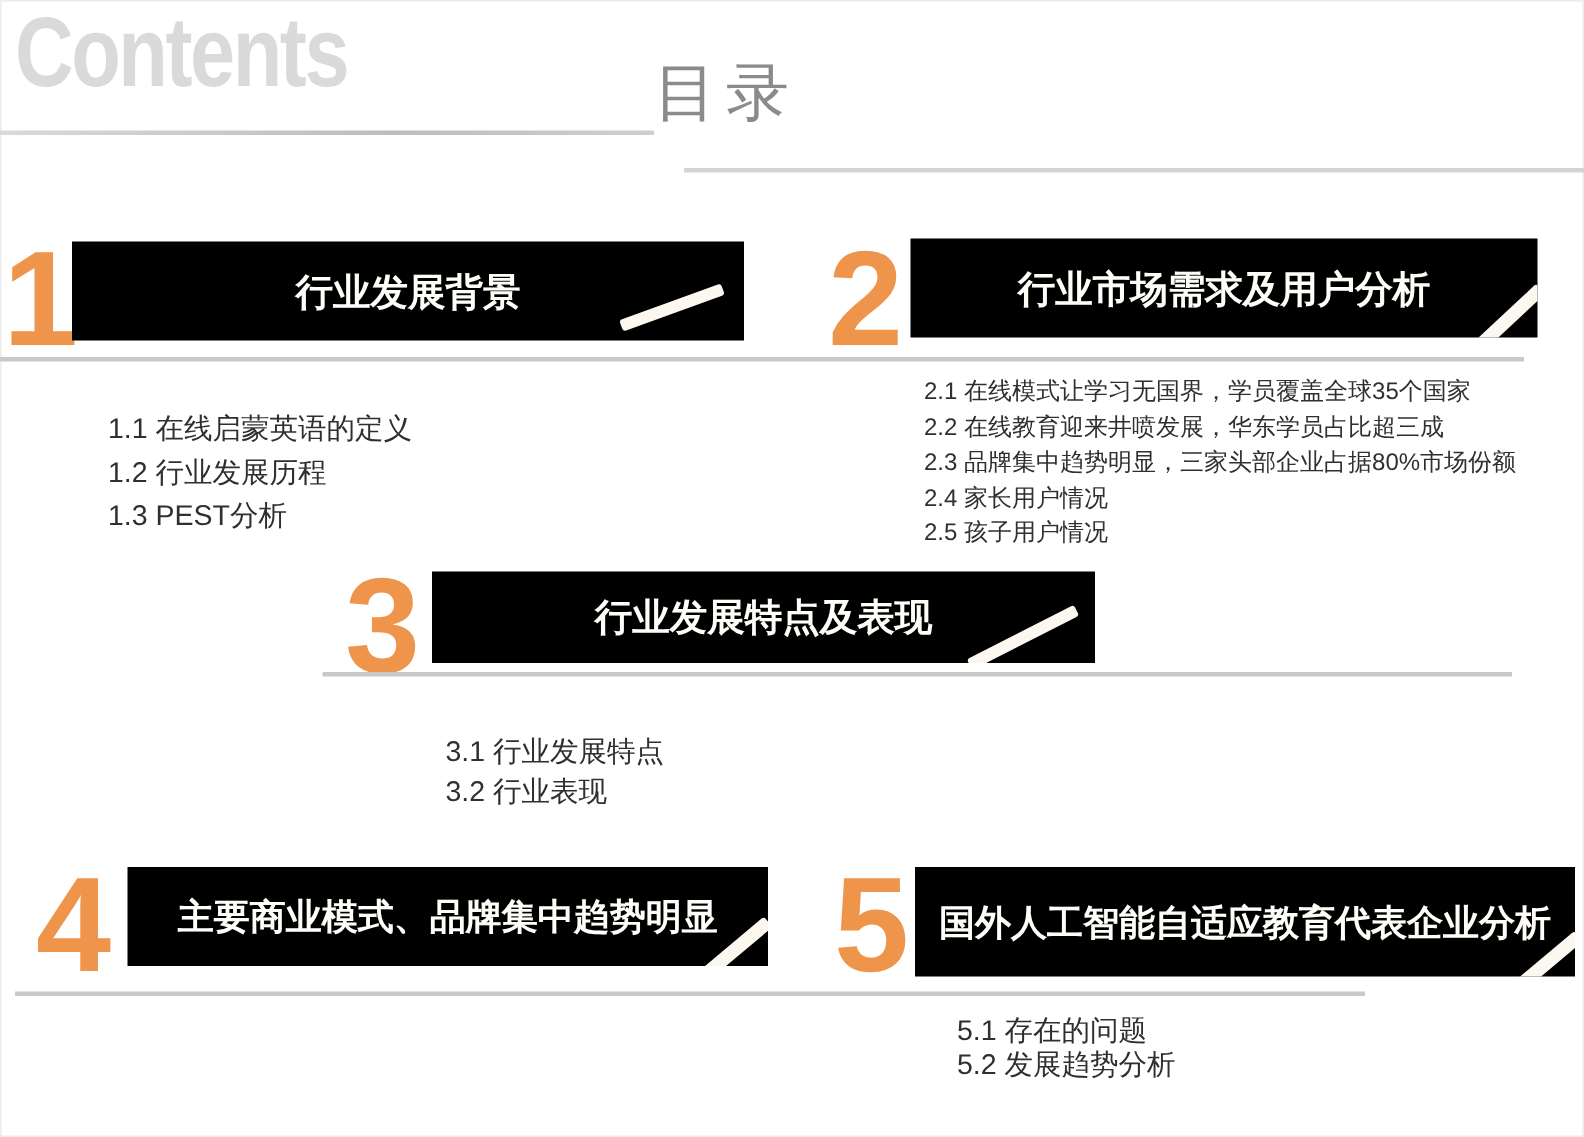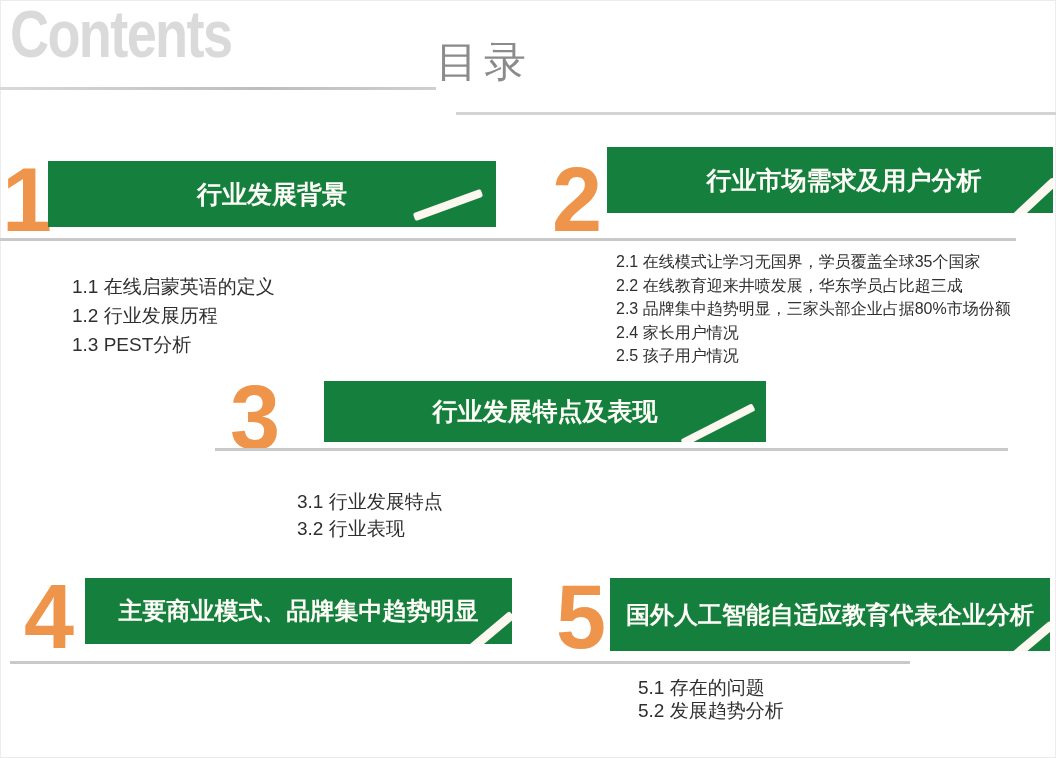--- a/index.html
+++ b/index.html
@@ -22,44 +22,44 @@
     white-space:nowrap;
   }
   .line-b { position:absolute; left:456px; top:112px; width:600px; height:3px; background:#d4d4d4; }
 
   
   .sec-num {
     position:absolute; font-size:90px; line-height:1; font-weight:bold;
     color:#ef944b; white-space:nowrap;
   }
   .banner {
-    position:absolute; background:#15803d; color:#fffdf8; font-weight:bold;
+    position:absolute; background:#000000; color:#fffdf8; font-weight:bold;
     display:flex; align-items:center; justify-content:center; overflow:hidden;
     white-space:nowrap; text-align:center;
   }
   .slash { position:absolute; background:#fdf8ef; border-radius:2px; }
   .rule { position:absolute; height:3px; background:#c9c9c9; }
   .items { position:absolute; color:#2f2f2f; white-space:nowrap; }
   .items > div { height:auto; }
 
   
   .s1-num { left:2px; top:155px; }
   .s1-banner { left:48px; top:161px; width:448px; height:66px; font-size:25px; }
   .s1-slash { right:12px; bottom:18px; width:72px; height:8px; transform:rotate(-20deg); }
   .row1-rule { left:0; top:238px; width:1016px; }
   .s1-items { left:72px; top:272px; font-size:19px; line-height:29px; }
 
   .s2-num { left:552px; top:155px; }
-  .s2-banner { left:607px; top:147px; width:418px; height:66px; font-size:25px;padding-left:28px; }
+  .s2-banner { left:607px; top:159px; width:418px; height:66px; font-size:25px; }
   .s2-slash { right:-14px; bottom:-2px; width:88px; height:9px; transform:rotate(-43deg); }
   .s2-items { left:616px; top:250px; font-size:16px; line-height:23.5px; }
 
   
   .s3-num { left:230px; top:373px; }
-  .s3-banner { left:288px; top:381px; width:442px; height:61px; font-size:25px;margin-left:36px; }
+  .s3-banner { left:288px; top:381px; width:442px; height:61px; font-size:25px; }
   .s3-slash { right:8px; bottom:13px; width:80px; height:8px; transform:rotate(-27deg); }
   .row3-rule { left:215px; top:448px; width:793px; }
   .s3-items { left:297px; top:488px; font-size:19px; line-height:27px; }
 
   
   .s4-num { left:24px; top:572px; }
   .s4-banner { left:85px; top:578px; width:427px; height:66px; font-size:24px; }
   .s4-slash { right:-10px; bottom:-2px; width:84px; height:9px; transform:rotate(-40deg); }
   .row45-rule { left:10px; top:661px; width:900px; }
   .s4-items { left:95px; top:671px; font-size:19px; line-height:23.5px; }

